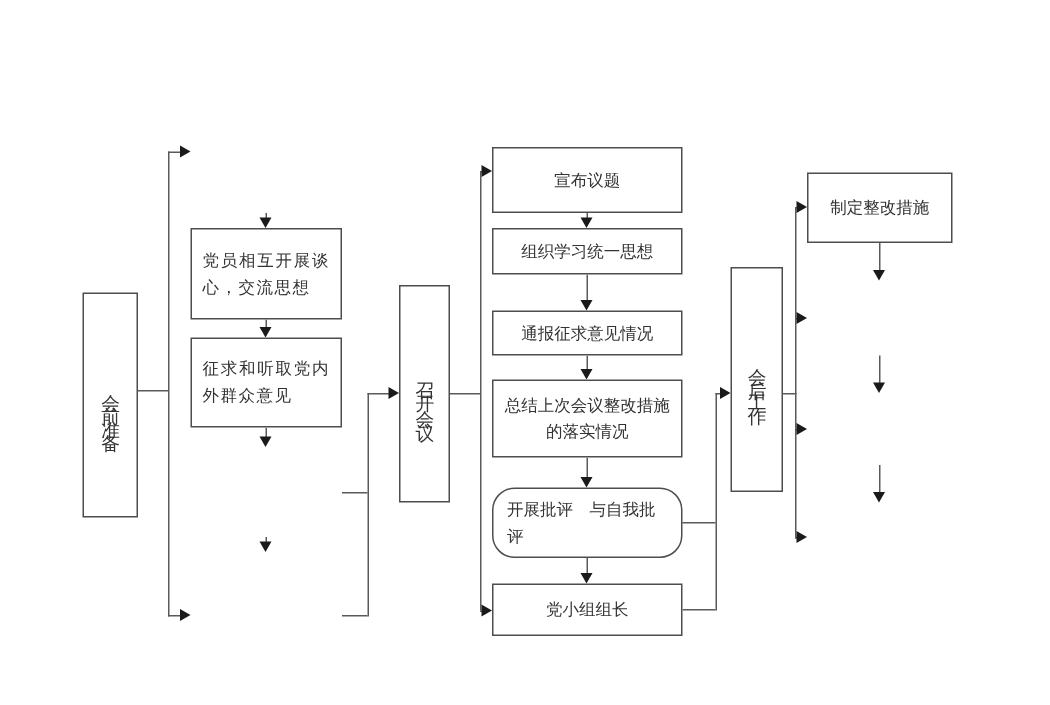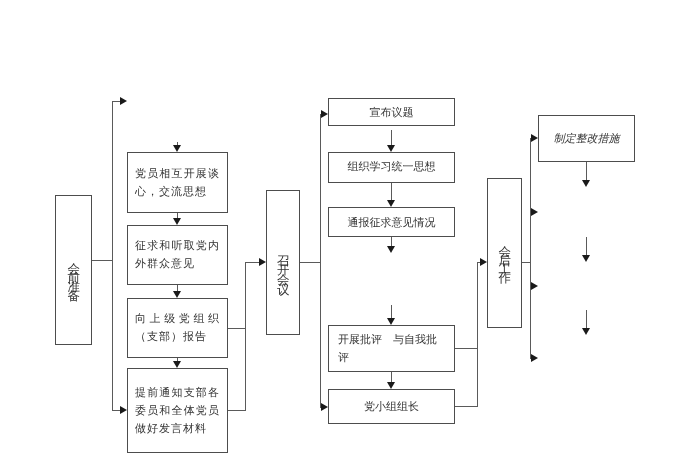--- a/index.html
+++ b/index.html
@@ -140,43 +140,40 @@
     <div class="arrow down" style="left: 582px; top: 328px;"></div>
     <div class="node v-vertical" style="left: 55px; top: 195px; width: 37px; height: 150px; border-color: rgb(77, 77, 77);">
       <div class="inner">会前准备</div>
     </div>
     <div class="node v-justify" style="left: 127px; top: 152px; width: 101px; height: 61px; border-color: rgb(77, 77, 77);">
       <div class="inner">党员相互开展谈心，交流思想</div>
     </div>
     <div class="node v-justify" style="left: 127px; top: 225px; width: 101px; height: 60px; border-color: rgb(77, 77, 77);">
       <div class="inner">征求和听取党内外群众意见</div>
     </div>
-    <div class="node v-justify" style="left: 127px; top: 298px; width: 101px; height: 60px; border-color: rgb(77, 77, 77);">
-      <div class="inner">向上级党组织（支部）报告</div>
-    </div>
-    <div class="node v-justify" style="left: 127px; top: 368px; width: 101px; height: 85px; border-color: rgb(77, 77, 77);">
-      <div class="inner">提前通知支部各委员和全体党员做好发言材料</div>
-    </div>
     <div class="node v-vertical" style="left: 266px; top: 190px; width: 34px; height: 145px; border-color: rgb(77, 77, 77);">
       <div class="inner">召开会议</div>
     </div>
-    <div class="node v-center" style="left: 328px; top: 98px; width: 127px; height: 28px; border-color: rgb(77, 77, 77);">
+    <div class="node v-center" style="left: 328px; top: 98px; width: 127px; height: 44px; border-color: rgb(77, 77, 77);">
       <div class="inner">宣布议题</div>
     </div>
-    <div class="node v-center" style="left: 328px; top: 152px; width: 127px; height: 31px; border-color: rgb(77, 77, 77); font-family: Liberation Mono, monospace;">
+    <div class="node v-center" style="left: 328px; top: 152px; width: 127px; height: 31px; border-color: rgb(77, 77, 77);">
       <div class="inner">组织学习统一思想</div>
     </div>
     <div class="node v-center" style="left: 328px; top: 207px; width: 127px; height: 30px; border-color: rgb(77, 77, 77);">
       <div class="inner">通报征求意见情况</div>
     </div>
-    <div class="node v-left" style="left: 328px; top: 325px; width: 127px; height: 47px; border-color: rgb(77, 77, 77);">
+    <div class="node v-center" style="left: 328px; top: 253px; width: 127px; height: 52px; border-color: rgb(77, 77, 77);">
+      <div class="inner">总结上次会议整改措施的落实情况</div>
+    </div>
+    <div class="node v-left" style="left: 328px; top: 325px; width: 127px; height: 47px; border-color: rgb(77, 77, 77); border-radius: 15px;">
       <div class="inner">开展批评　与自我批评</div>
     </div>
     <div class="node v-center" style="left: 328px; top: 389px; width: 127px; height: 35px; border-color: rgb(77, 77, 77);">
       <div class="inner">党小组组长</div>
     </div>
     <div class="node v-vertical" style="left: 487px; top: 178px; width: 35px; height: 150px; border-color: rgb(77, 77, 77);">
       <div class="inner">会后工作</div>
     </div>
-    <div class="node v-center" style="left: 538px; top: 115px; width: 97px; height: 47px; border-color: rgb(77, 77, 77); font-style: italic;">
+    <div class="node v-center" style="left: 538px; top: 115px; width: 97px; height: 47px; border-color: rgb(77, 77, 77);">
       <div class="inner">制定整改措施</div>
     </div>
   </div>
 
 </body></html>

